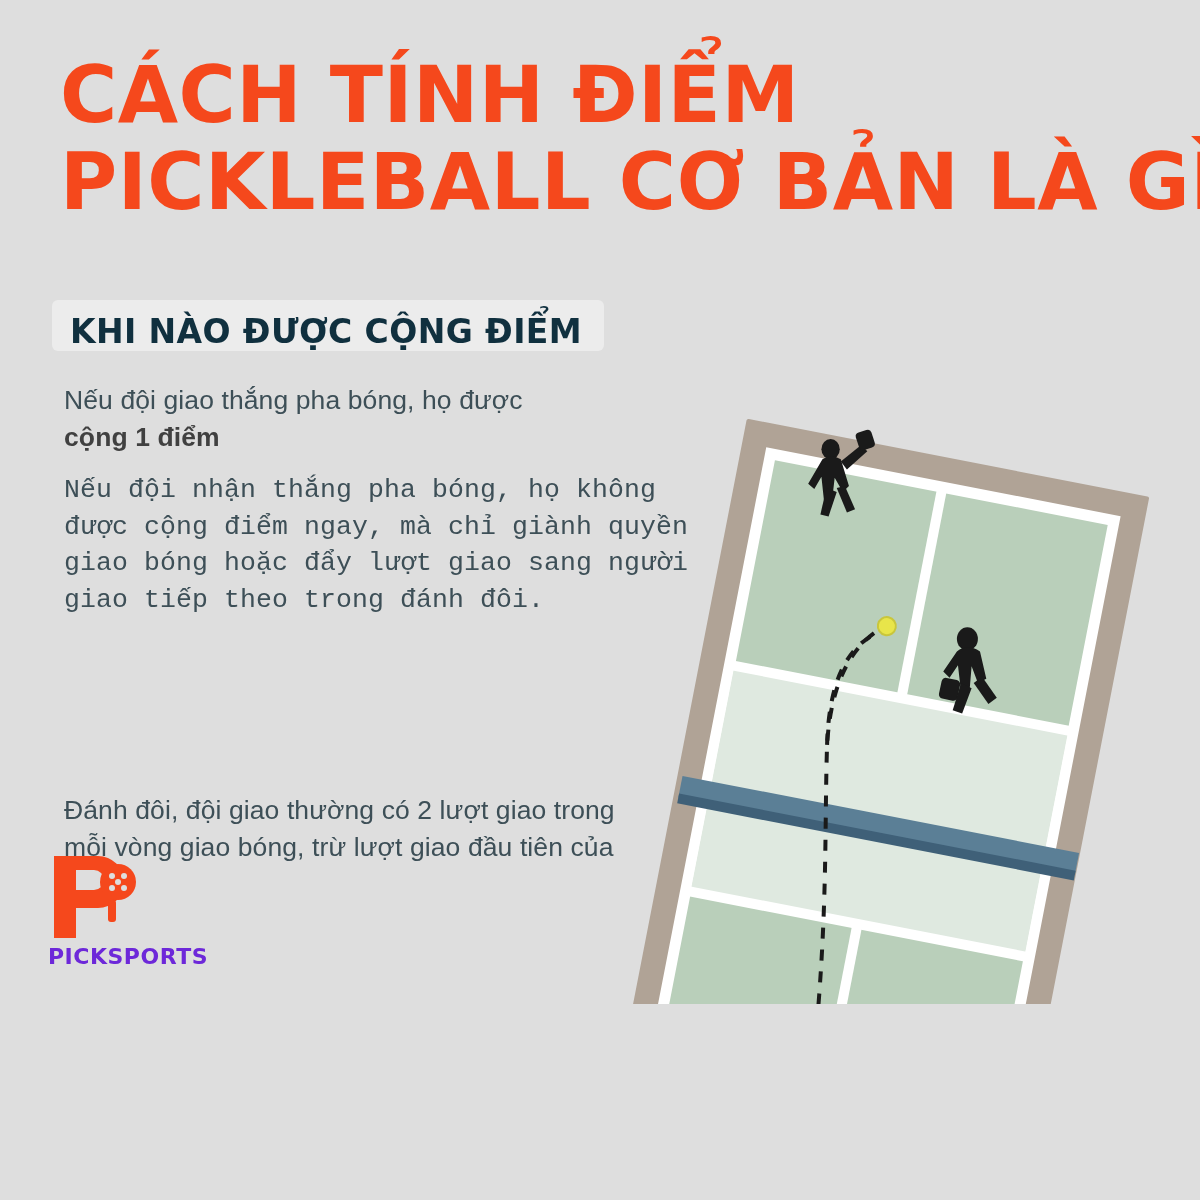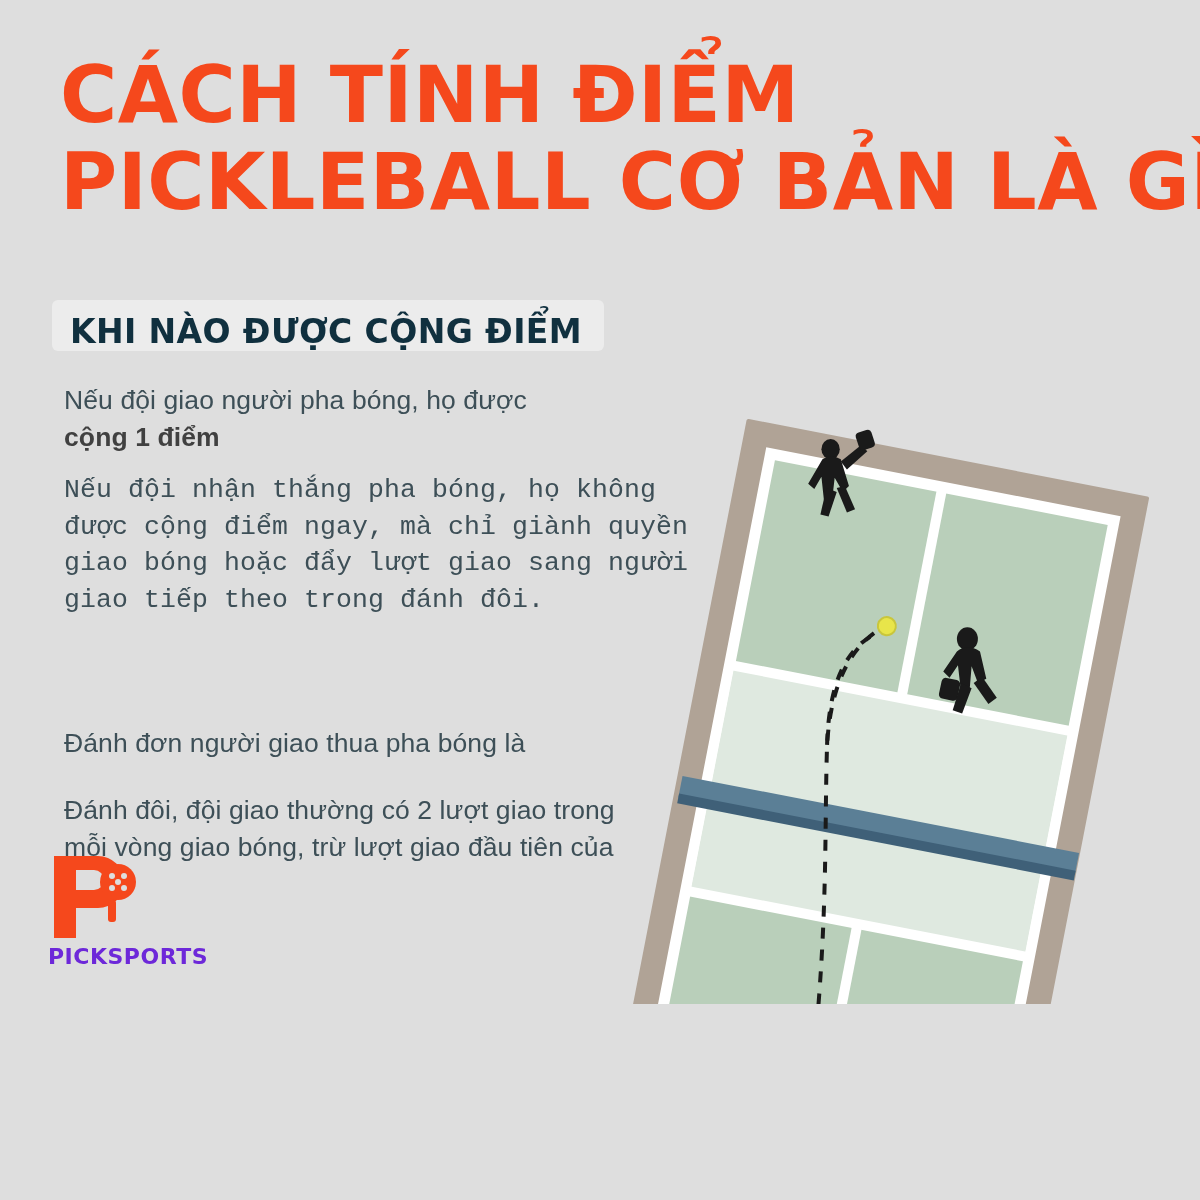--- a/index.html
+++ b/index.html
@@ -96,29 +96,29 @@
 <div id="poster">
 
   <div class="title-block">
     <div class="title-line">CÁCH TÍNH ĐIỂM</div>
     <div class="title-line">PICKLEBALL CƠ BẢN LÀ GÌ</div>
   </div>
 
   <div class="section-head" id="head-1">KHI NÀO ĐƯỢC CỘNG ĐIỂM</div>
 
   <div class="para" id="p1">
-    <span>Nếu đội giao người pha bóng, họ được </span><br>
+    <span>Nếu đội giao thắng pha bóng, họ được </span><br>
     <b>cộng 1 điểm</b>
   </div>
 
   <div class="para" id="p2">Nếu đội nhận thắng pha bóng, họ không được cộng điểm ngay, mà chỉ giành quyền giao bóng hoặc đẩy lượt giao sang người giao tiếp theo trong đánh đôi.</div>
 
 
   <div class="para" id="p3">
-    <span>Đánh đơn người giao thua pha bóng là </span><br>
+    <br>
   </div>
 
   <div class="para" id="p4">Đánh đôi, đội giao thường có 2 lượt giao trong mỗi vòng giao bóng, trừ lượt giao đầu tiên của game</div>
 
   <div id="court-wrap">
     <svg id="court-svg" width="560" height="820" viewBox="0 0 560 820">
       <g transform="rotate(11 280 410)">
 
         <rect x="55" y="55" width="410" height="760" rx="2" fill="#b0a396"></rect>
 

